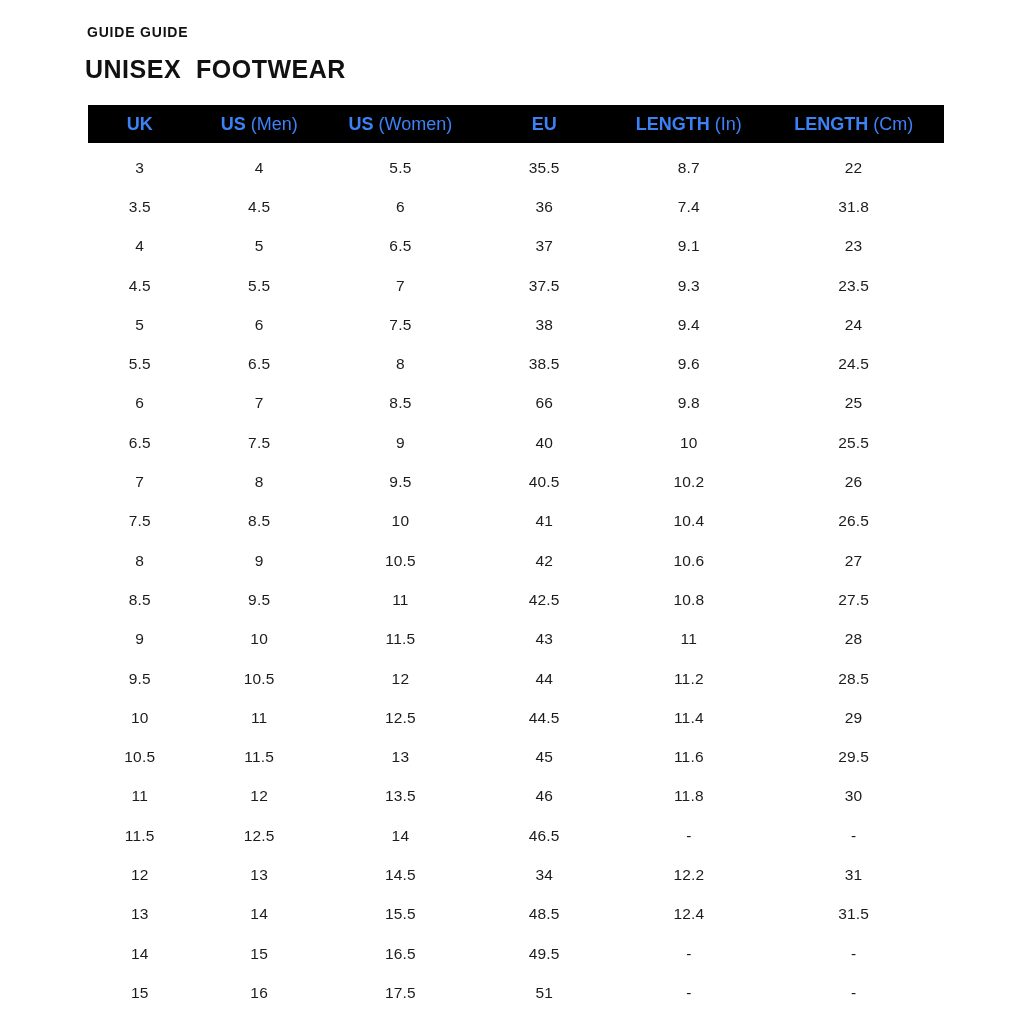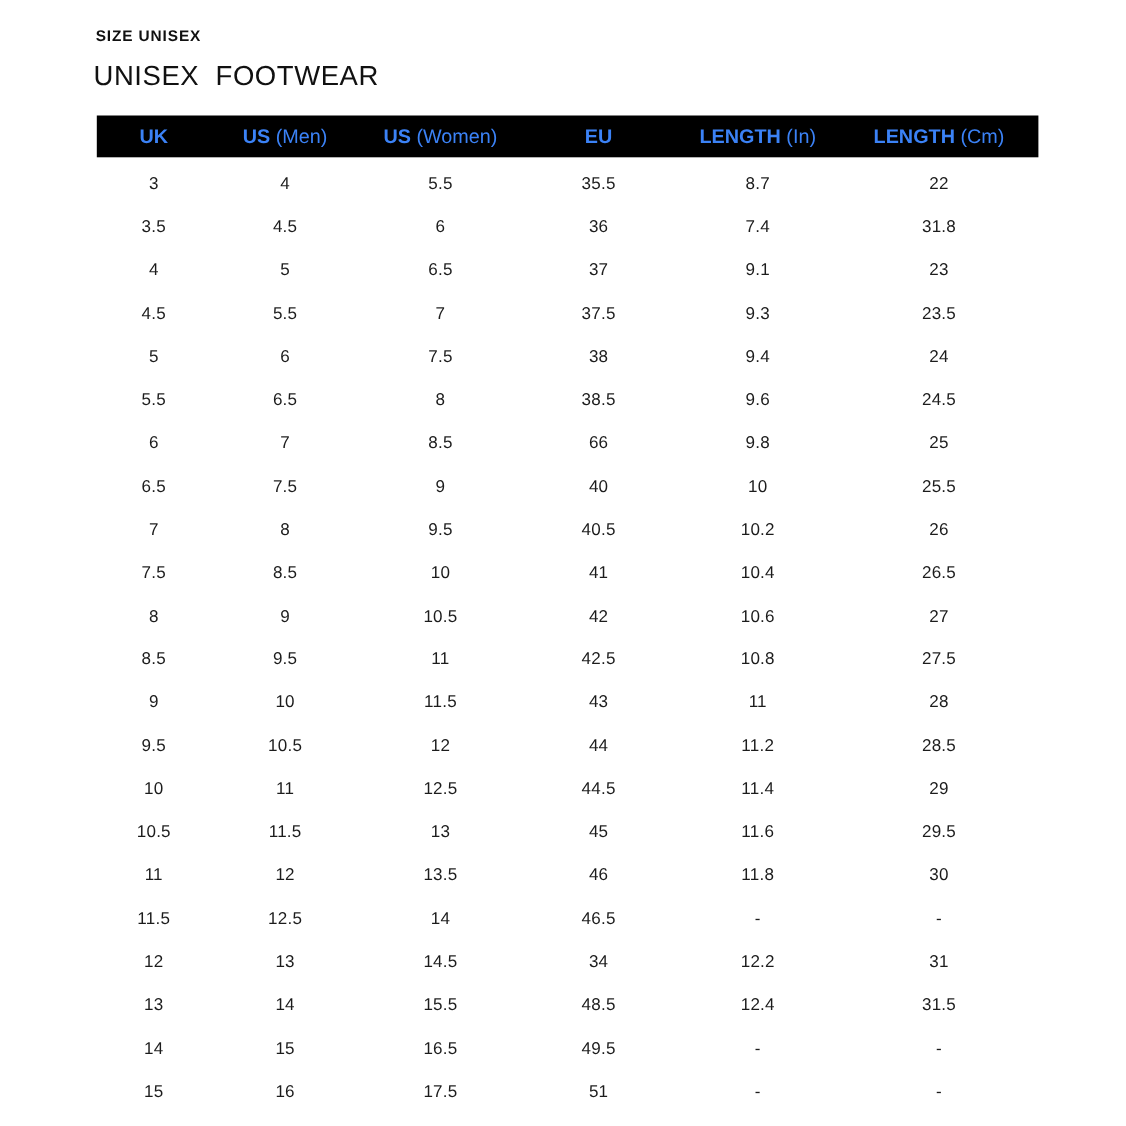--- a/index.html
+++ b/index.html
@@ -24,21 +24,21 @@
     font-weight: 700;
     letter-spacing: 0.8px;
     color: #111111;
   }
   .title {
     position: absolute;
     left: 85px;
     top: 55px;
     margin: 0;
     font-size: 25px;
-    font-weight: 400;
+    font-weight: 700;
     letter-spacing: 0.5px;
     color: #111111;
     white-space: pre;
   }
   .size-table {
     position: absolute;
     left: 88px;
     top: 105px;
     width: 856px;
   }
@@ -73,21 +73,21 @@
   .c1 { width: 15.8%; }
   .c2 { width: 17.2%; }
   .c3 { width: 16.4%; }
   .c4 { width: 17.4%; }
   .c5 { width: 21.1%; }
 </style>
 </head>
 <body>
 
 <div class="page">
-  <div class="eyebrow">SIZE UNISEX</div>
+  <div class="eyebrow">GUIDE GUIDE</div>
   <h1 class="title">UNISEX  FOOTWEAR</h1>
 
   <div class="size-table">
     <div class="thead">
         <div class="th c0"><span class="main">UK</span></div>
         <div class="th c1"><span class="main">US</span><span class="sub">&nbsp;(Men)</span></div>
         <div class="th c2"><span class="main">US</span><span class="sub">&nbsp;(Women)</span></div>
         <div class="th c3"><span class="main">EU</span></div>
         <div class="th c4"><span class="main">LENGTH</span><span class="sub">&nbsp;(In)</span></div>
         <div class="th c5"><span class="main">LENGTH</span><span class="sub">&nbsp;(Cm)</span></div>

